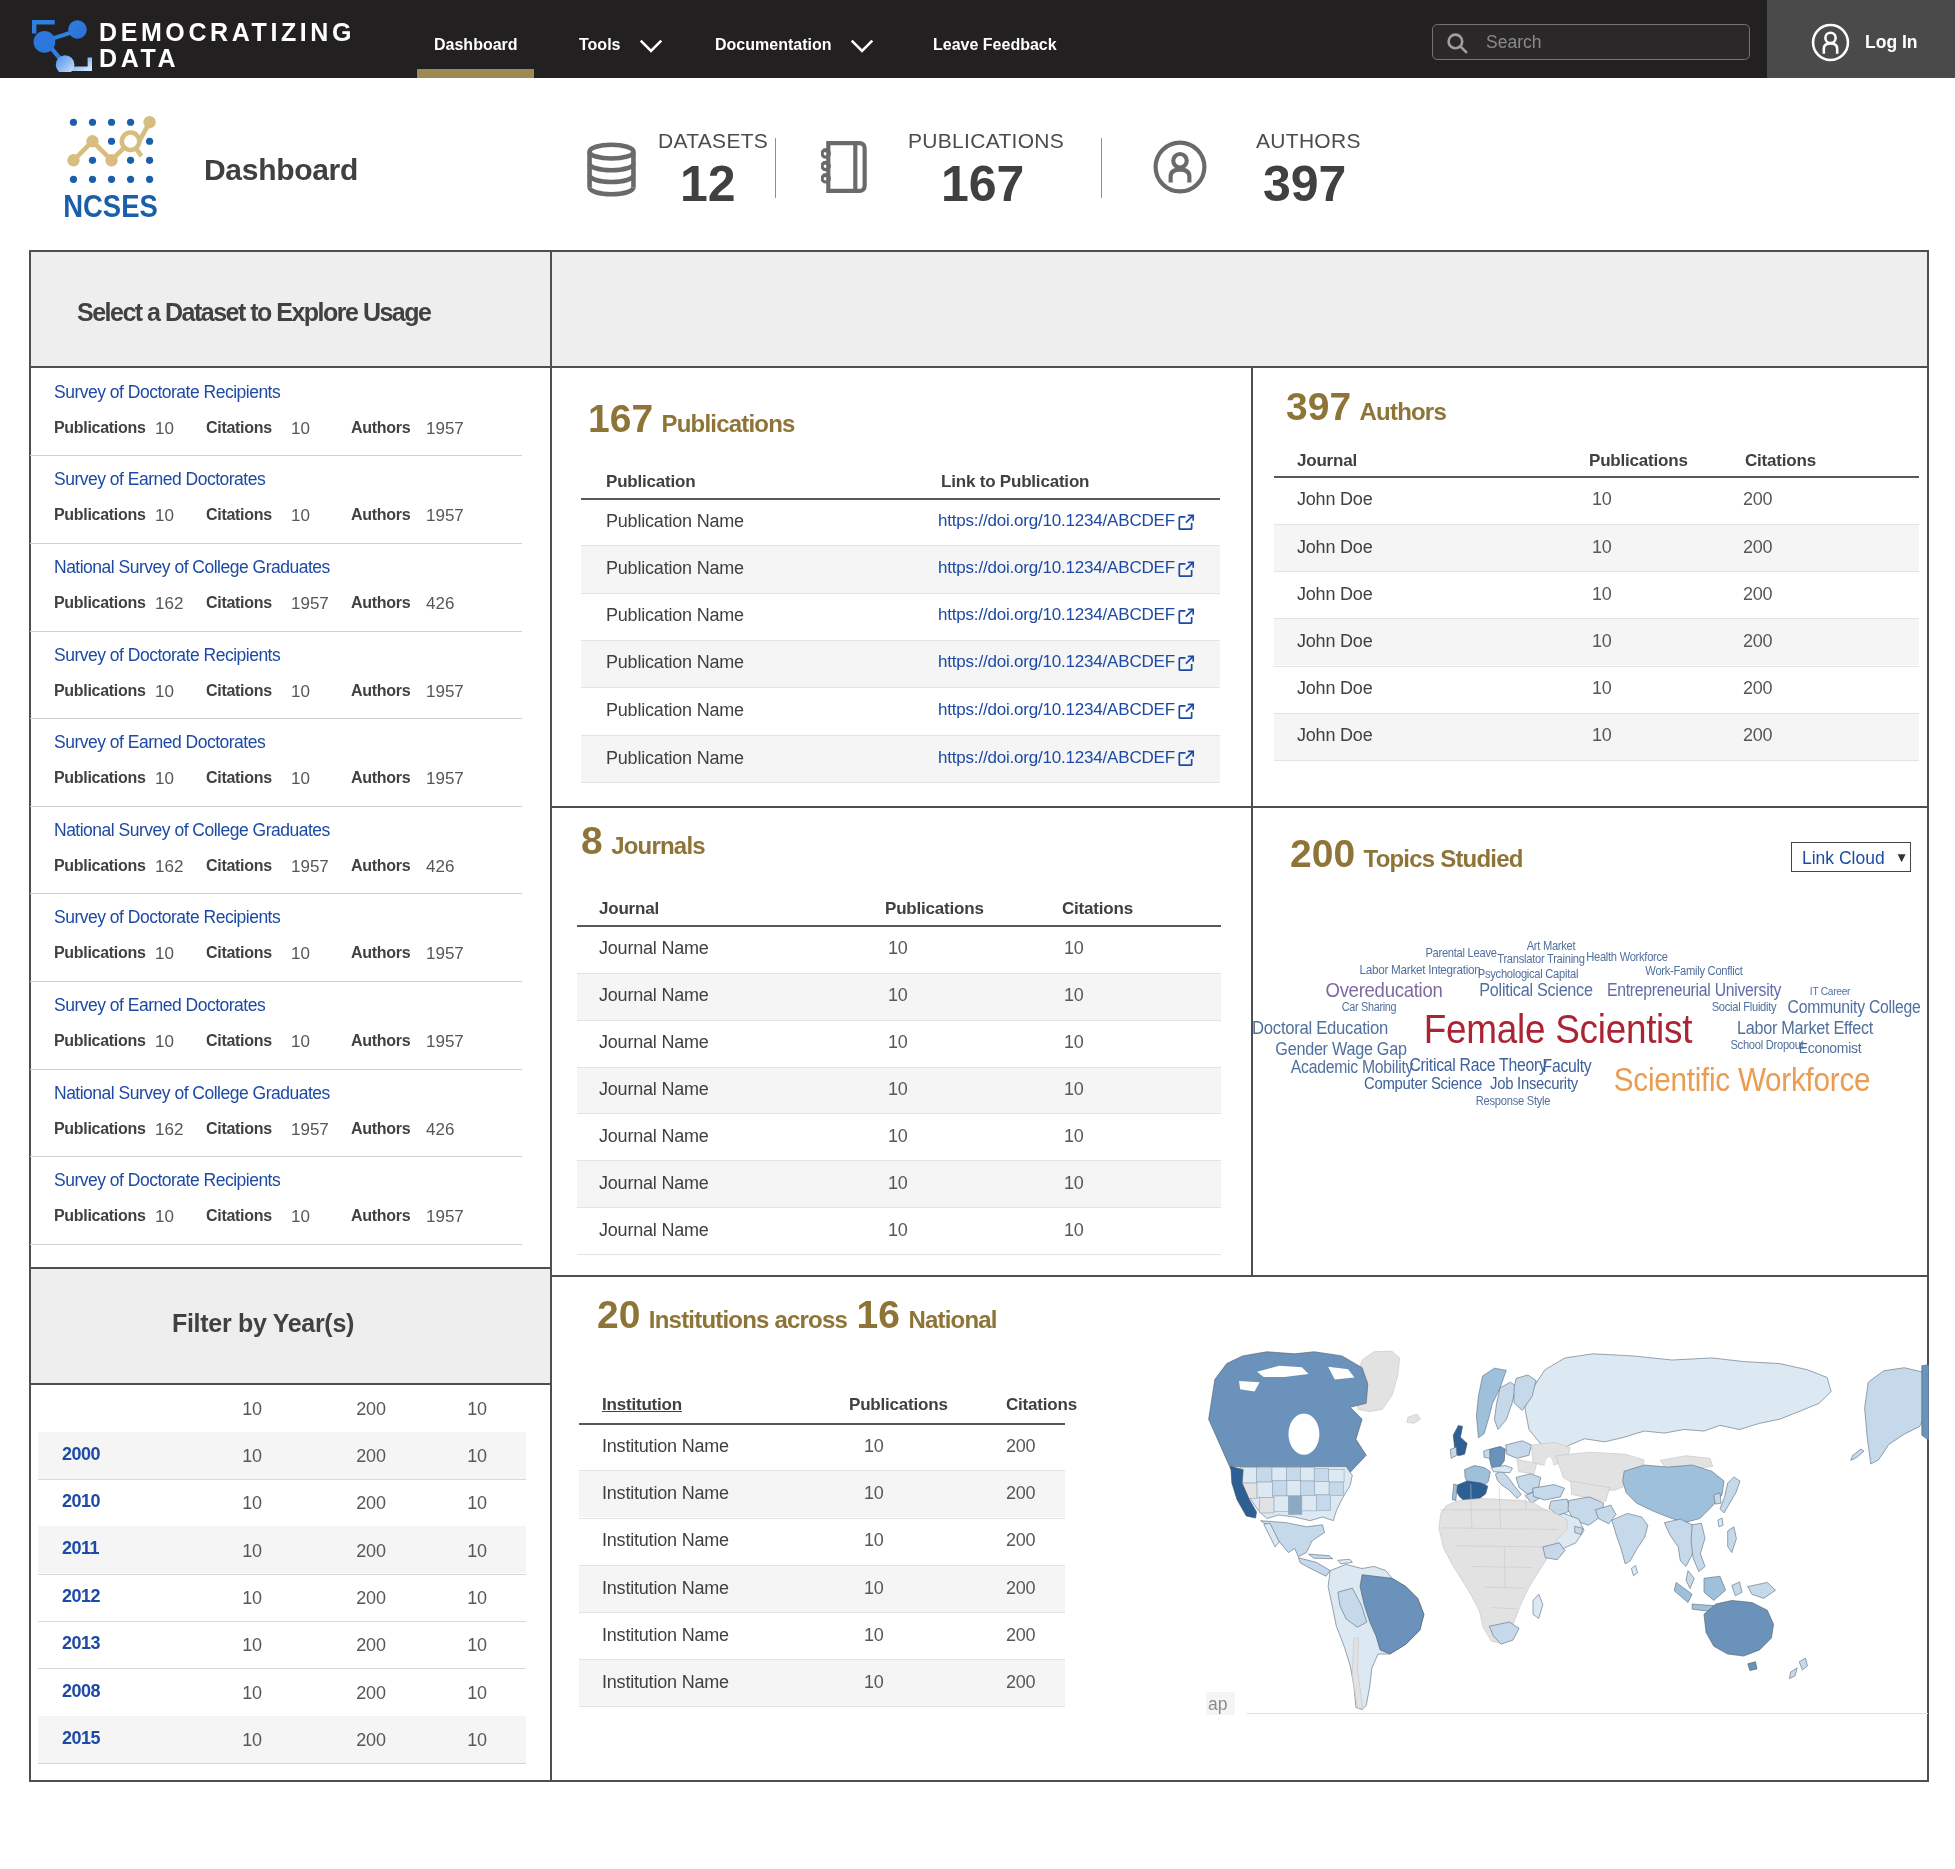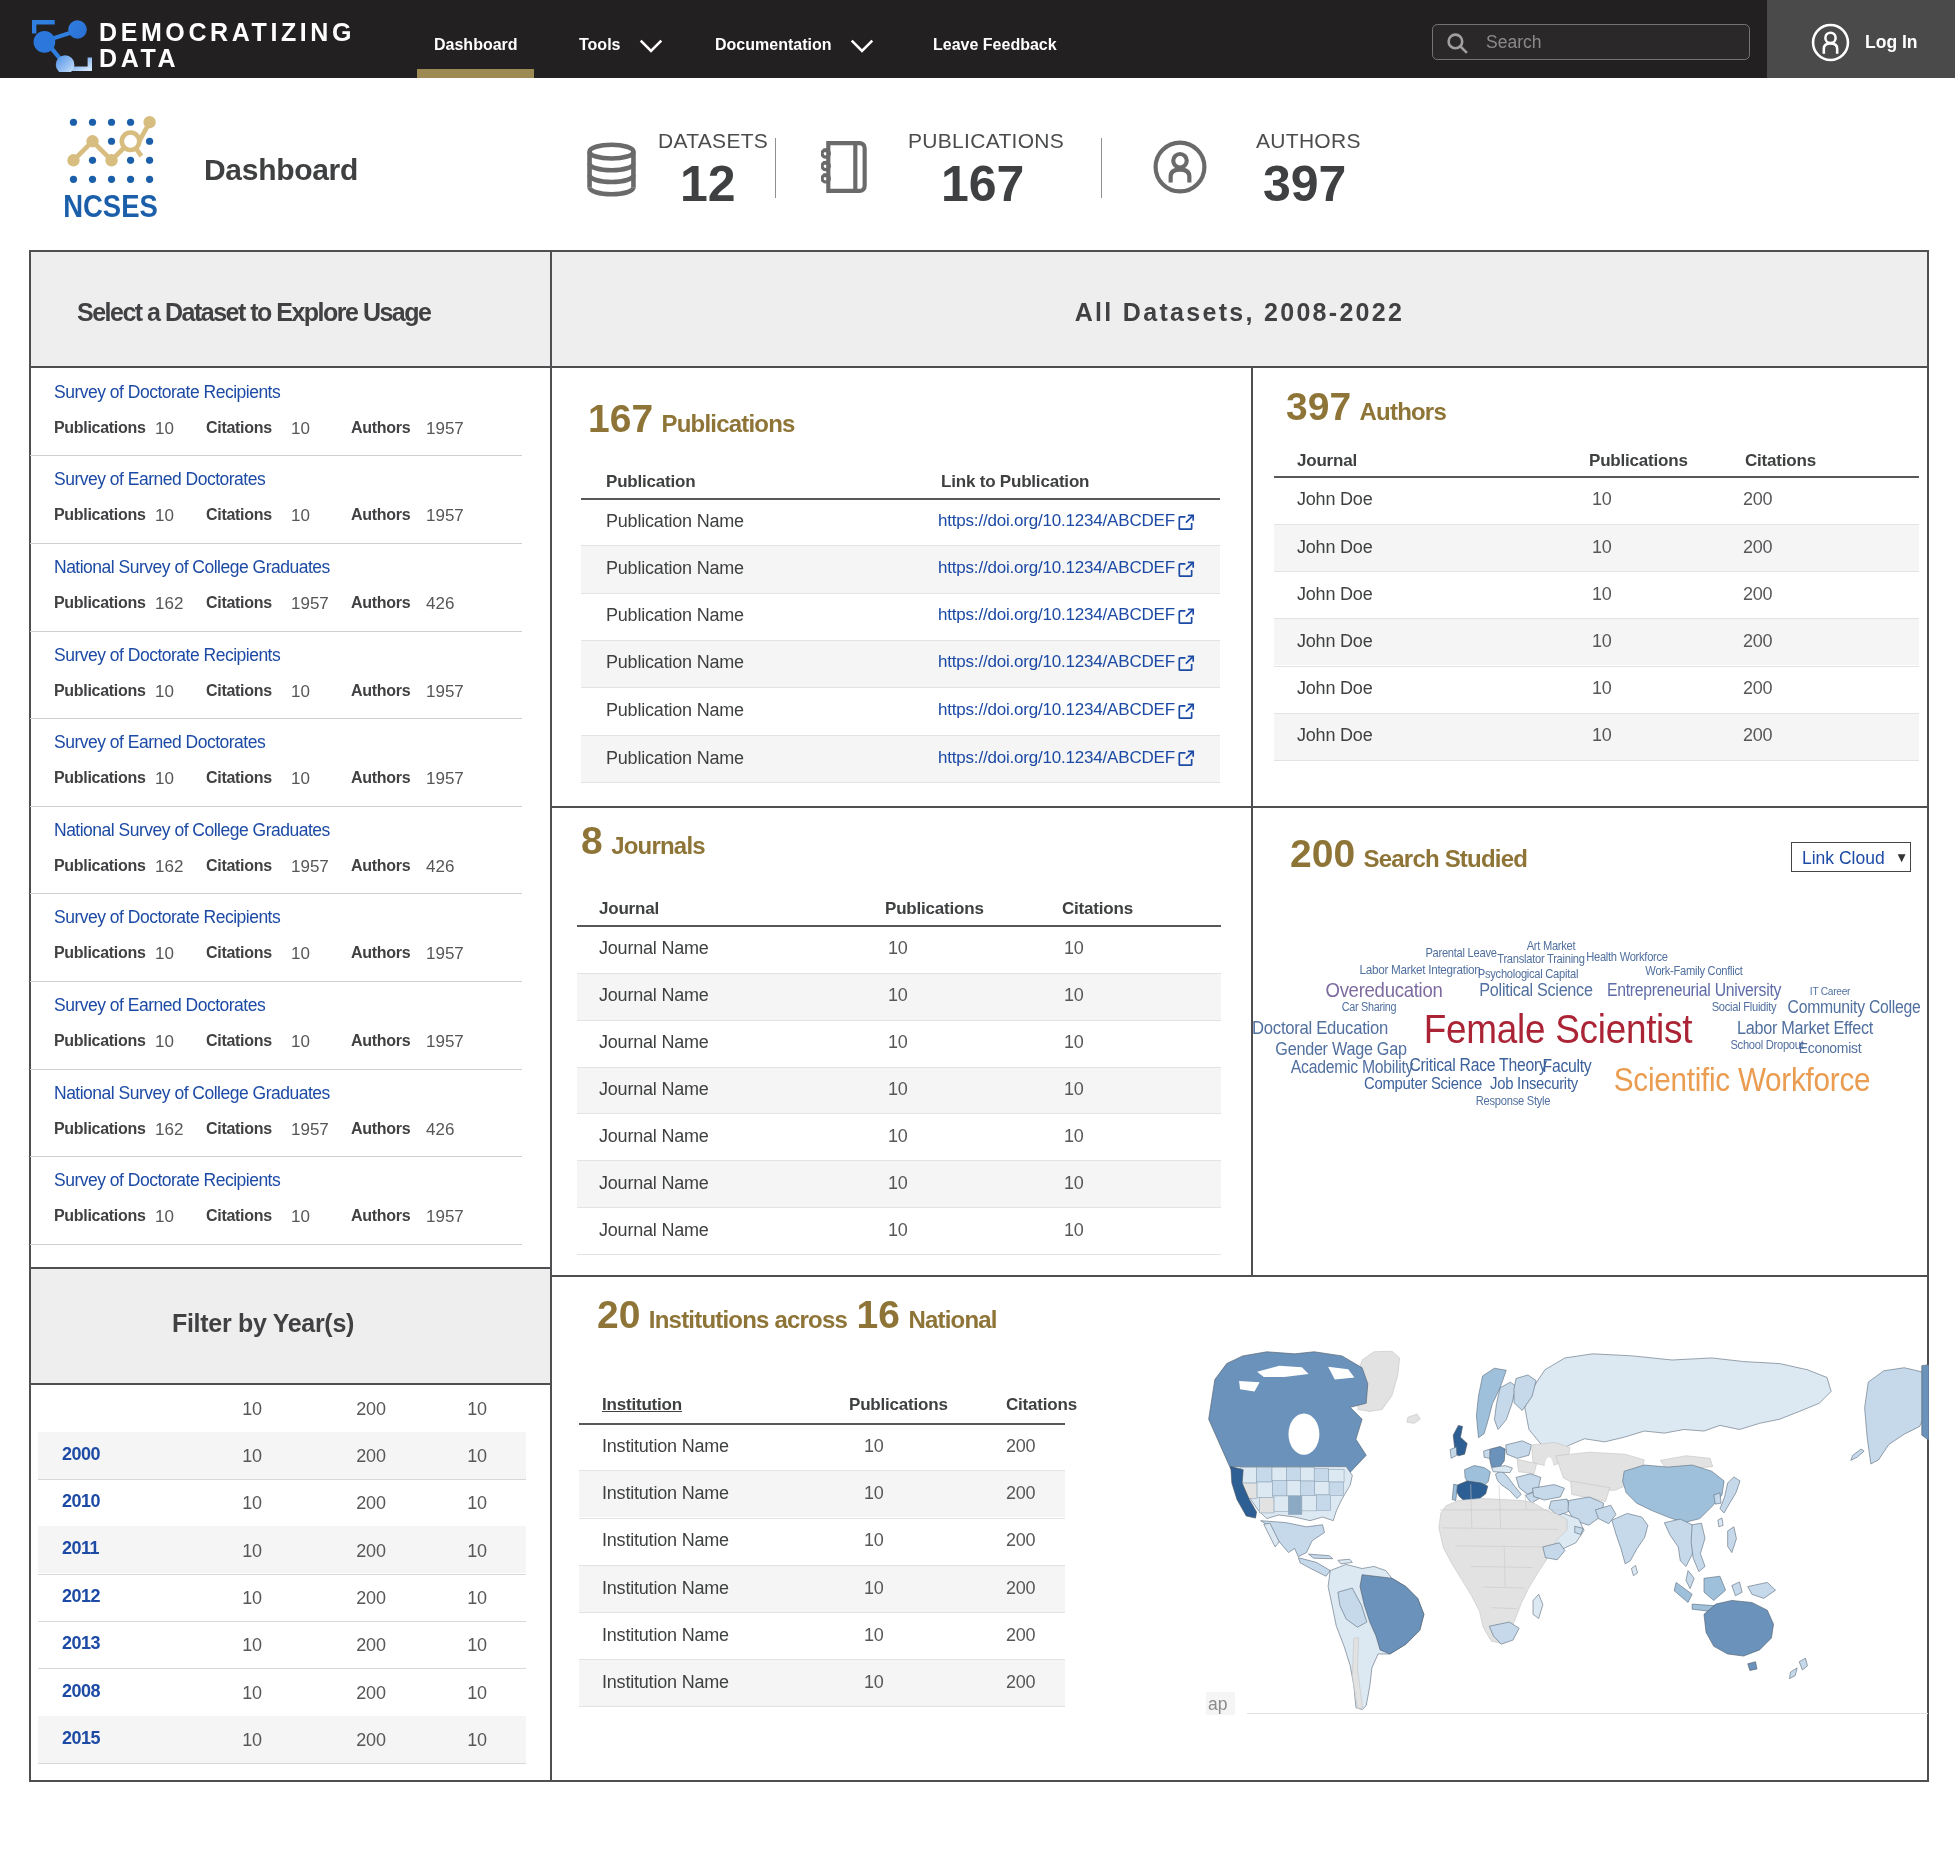--- a/index.html
+++ b/index.html
@@ -174,21 +174,20 @@
   <div class="vline" style="left:1927px; top:250px; height:1531px;"></div>
 
   <div class="vline" style="left:550px; top:250px; height:1531px;"></div>
   <div class="vline" style="left:1251px; top:366px; height:909px;"></div>
   <div class="hline" style="left:29px; top:366px; width:1900px;"></div>
   <div class="hline" style="left:550px; top:806px; width:1379px;"></div>
   <div class="hline" style="left:550px; top:1275px; width:1379px;"></div>
   <div class="hline" style="left:29px; top:1267px; width:522px;"></div>
   <div class="hline" style="left:29px; top:1383px; width:522px;"></div>
   <div class="bandtitle" style="left:77px; top:298px;">Select a Dataset to Explore Usage</div>
-  <div class="bandtitle" style="left:550px; top:298px; width:1379px; text-align:center; letter-spacing:2.3px;">All Datasets, 2008-2022</div>
   <div class="bandtitle" style="left:172px; top:1309px; letter-spacing:-0.3px;">Filter by Year(s)</div>
 
   <div id="dslist">
   <div class="ds-link" style="left:54px; top:382px;">Survey of Doctorate Recipients</div>
   <div class="ds-lab" style="left:54px; top:419px;">Publications</div>
   <div class="ds-val" style="left:155px; top:419px;">10</div>
   <div class="ds-lab" style="left:206px; top:419px;">Citations</div>
   <div class="ds-val" style="left:291px; top:419px;">10</div>
   <div class="ds-lab" style="left:351px; top:419px;">Authors</div>
   <div class="ds-val" style="left:426px; top:419px;">1957</div>
@@ -435,21 +434,21 @@
   <div class="td" style="left:1297px; top:678px; color:#3f4041;">John Doe</div>
   <div class="td" style="left:1592px; top:678px;">10</div>
   <div class="td" style="left:1743px; top:678px;">200</div>
   <div class="greyrow" style="left:1274px; top:713px; width:645px; height:47px;"></div>
   <div class="td" style="left:1297px; top:725px; color:#3f4041;">John Doe</div>
   <div class="td" style="left:1592px; top:725px;">10</div>
   <div class="td" style="left:1743px; top:725px;">200</div>
   </div>
 
   <div id="topics">
-  <div class="abs" style="left:1290px; top:832px;"><span class="goldnum-big">200</span> <span class="goldlbl">Search Studied</span></div>
+  <div class="abs" style="left:1290px; top:832px;"><span class="goldnum-big">200</span> <span class="goldlbl">Topics Studied</span></div>
   <div class="abs" style="left:1791px; top:842px; width:120px; height:30px; border:1px solid #454545; background:#fff;"></div>
   <div class="abs bluelink" style="left:1802px; top:848px; font-size:17.5px;">Link Cloud</div>
   <div class="abs" style="left:1895px; top:850px; font-size:13.4px; color:#333;">▼</div>
   <div class="wc" style="left:1551px; top:946px; font-size:12.4px; color:#51709f; transform:translate(-50%,-50%) scaleX(0.9);">Art Market</div>
   <div class="wc" style="left:1461px; top:953px; font-size:12.4px; color:#51709f; transform:translate(-50%,-50%) scaleX(0.9);">Parental Leave</div>
   <div class="wc" style="left:1541px; top:959px; font-size:12.4px; color:#51709f; transform:translate(-50%,-50%) scaleX(0.9);">Translator Training</div>
   <div class="wc" style="left:1627px; top:957px; font-size:12.4px; color:#51709f; transform:translate(-50%,-50%) scaleX(0.9);">Health Workforce</div>
   <div class="wc" style="left:1420px; top:969px; font-size:13px; color:#51709f; transform:translate(-50%,-50%) scaleX(0.9);">Labor Market Integration</div>
   <div class="wc" style="left:1528px; top:974px; font-size:12.4px; color:#51709f; transform:translate(-50%,-50%) scaleX(0.9);">Psychological Capital</div>
   <div class="wc" style="left:1694px; top:971px; font-size:12.4px; color:#51709f; transform:translate(-50%,-50%) scaleX(0.9);">Work-Family Conflict</div>

